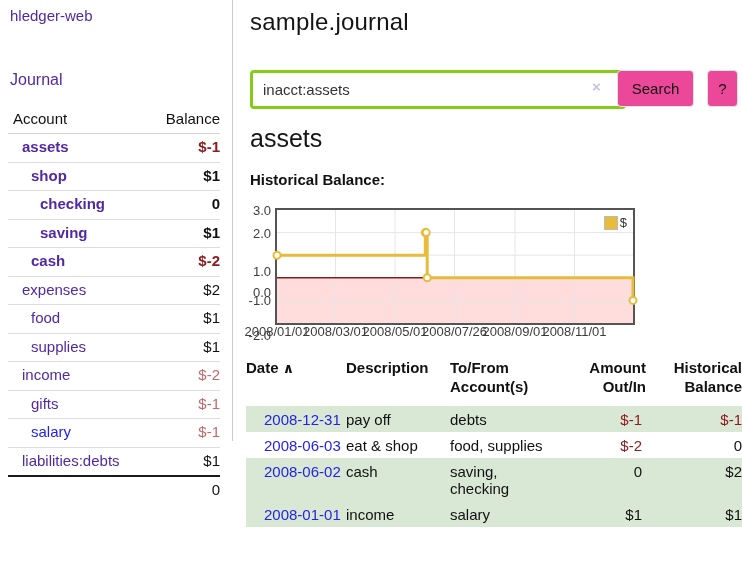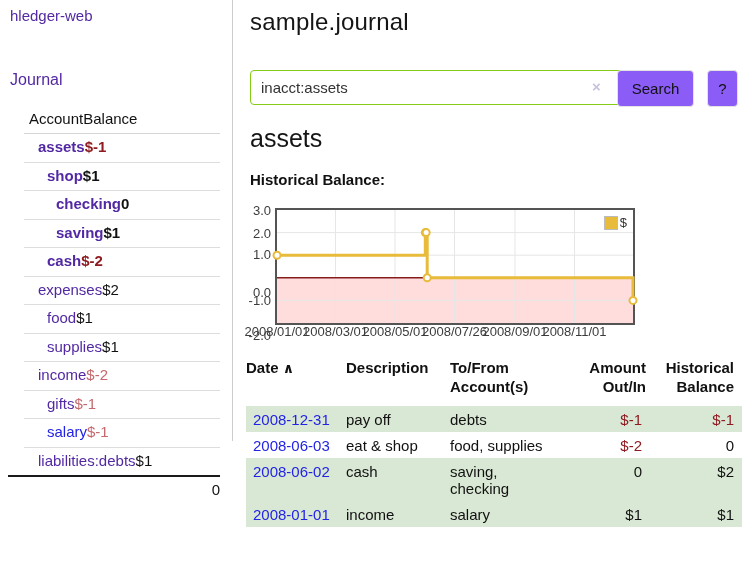--- a/index.html
+++ b/index.html
@@ -12,40 +12,40 @@
   .link-blue   { color:#2323e6; }
   .neg-strong  { color:#8e1b20; }
   .neg-light   { color:#c4686d; }
 
   
   #brand   { position:absolute; left:10px; top:7px;  font-size:15px; }
   #nav-journal { position:absolute; left:10px; top:71px; font-size:16px; }
   #side-divider { position:absolute; left:232px; top:0; width:1px; height:441px; background:#ccc; }
 
   #acct-table { position:absolute; left:8px; top:106px; width:212px; font-size:15px; }
-  .sb-row { display:flex; justify-content:flex-start; align-items:baseline;
-            height:23.5px; padding-top:4px; border-bottom:1px solid #ddd;margin-left:16px; }
+  .sb-row { display:flex; justify-content:space-between; align-items:baseline;
+            height:23.5px; padding-top:4px; border-bottom:1px solid #ddd; }
   .sb-row.hdr { border-bottom:1px solid #d5d5d5; height:23px; color:#111; }
   .sb-row.hdr .sb-name { padding-left:5px; }
   .sb-row.bold { font-weight:bold; }
   .sb-name { white-space:nowrap; }
   .sb-bal  { text-align:right; }
   .sb-total { display:flex; justify-content:flex-end; height:22px; padding-top:4px;
               border-top:2px solid #1a1a1a; margin-top:-1px; }
 
   
   #page-title { position:absolute; left:250px; top:0; font-size:24px; font-weight:400;
                 line-height:44px; color:#151515; letter-spacing:0.2px; }
   #search-form { position:absolute; left:250px; top:70px; height:35px; }
   #search-input { position:absolute; left:0; top:0; width:340px; height:33px;
-                  border:1px solid #84cc16; border-radius:4px; padding:0 20px 0 10px;
+                  border:3px solid #84cc16; border-radius:4px; padding:0 20px 0 10px;
                   font-size:15px; color:#333; font-family:inherit; outline:none; }
   #clear-x { position:absolute; left:342px; top:9px; font-size:15px; font-weight:bold;
              color:#c8c2dc; cursor:pointer; line-height:15px; }
-  .btn { position:absolute; top:0; height:35px; background:#8b5cf6; border:1px solid #e3e3e3;
+  .btn { position:absolute; top:0; height:35px; background:#ec4899; border:1px solid #e3e3e3;
          border-radius:4px; font-size:15px; color:#111; text-align:center; cursor:pointer;
          font-family:inherit; line-height:33px; }
   #search-btn { left:367px; width:75px; }
   #help-btn   { left:457px; width:29px; }
 
   #acct-heading { position:absolute; left:250px; top:124px; font-size:25px; font-weight:400;
                   color:#151515; }
   #chart-label  { position:absolute; left:250px; top:171px; font-size:15px; font-weight:bold; }
 
   
@@ -65,24 +65,24 @@
   
   #register { position:absolute; left:246px; top:358px; width:496px; border-collapse:collapse;
               font-size:15px; table-layout:fixed; }
   #register col.c-date {width:100px;} #register col.c-desc {width:104px;}
   #register col.c-acct {width:132px;} #register col.c-amt {width:64px;}
   #register col.c-bal {width:96px;}
   #register th { font-weight:bold; text-align:left; vertical-align:top; padding:0 0 10px 0;
                  line-height:19px; white-space:pre-line;margin-top:35px; }
   #register th.num, #register td.num { text-align:right; }
   #register th.num { padding-right:0; }
-  #register th.last, #register td.last { padding-right:8px; }
+  #register th.last, #register td.last { padding-right:0; }
   #register td.amt { padding-right:4px; }
   #register td { padding:4.5px 0; line-height:17px; vertical-align:top; }
-  #register td.date { padding-left:7px; }
+  #register td.date { padding-left:18px; }
   #register tr.shaded { background:#d9e8d4; }
   #register td.accounts { white-space:pre-line; }
   #sort-arrow { font-weight:bold; font-size:14px; letter-spacing:-1px; }
 </style>
 </head>
 <body>
 
 <div id="page">
 
   <a id="brand" class="link-purple">hledger-web</a>
@@ -192,21 +192,21 @@
           <circle cx="150.2" cy="67.8" r="3.5" fill="#fff" stroke="#e8bb3a" stroke-width="2"></circle>
           <circle cx="356.0" cy="90.4" r="3.5" fill="#fff" stroke="#e8bb3a" stroke-width="2"></circle>
         </svg>
       <div id="legend">
         <span class="swatch" style="background: rgb(232, 187, 58);"></span>
         <span>$</span>
       </div>
     </div>
   <span class="y-tick" style="top: 10px;">3.0</span>
       <span class="y-tick" style="top: 32.6px;">2.0</span>
-      <span class="y-tick" style="top: 54px;">1.0</span>
+      <span class="y-tick" style="top: 71px;">1.0</span>
       <span class="y-tick" style="top: 92px;">0.0</span>
       <span class="y-tick" style="top: 100.4px;">-1.0</span>
       <span class="y-tick" style="top: 135px; text-align: right;">-2.0</span>
       <span class="x-tick" style="left: 277px;">2008/01/01</span>
       <span class="x-tick" style="left: 335.521px;">2008/03/01</span>
       <span class="x-tick" style="left: 395.016px;">2008/05/01</span>
       <span class="x-tick" style="left: 454.512px;">2008/07/26</span>
       <span class="x-tick" style="left: 514.984px;">2008/09/01</span>
       <span class="x-tick" style="left: 574.479px;">2008/11/01</span>
     </div>

